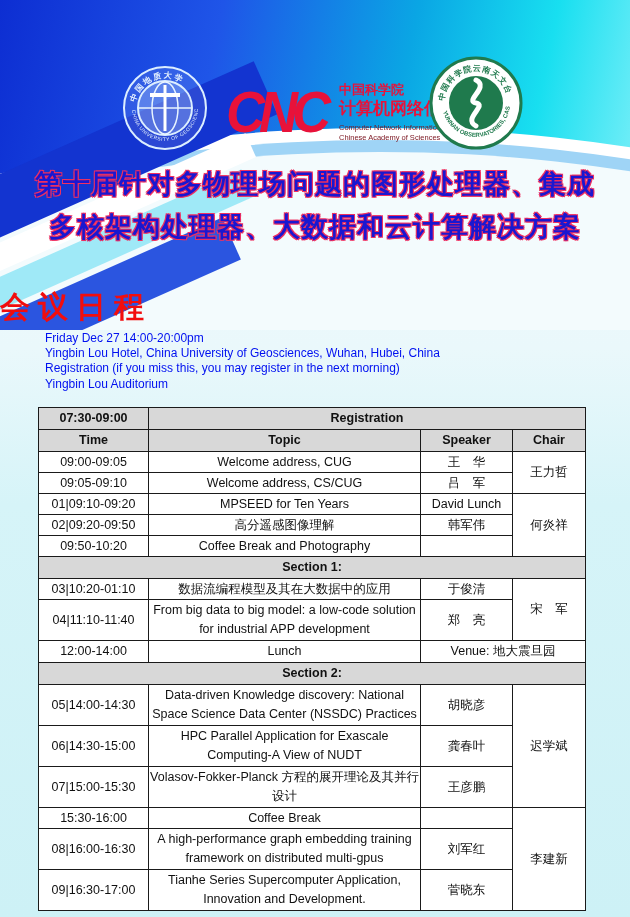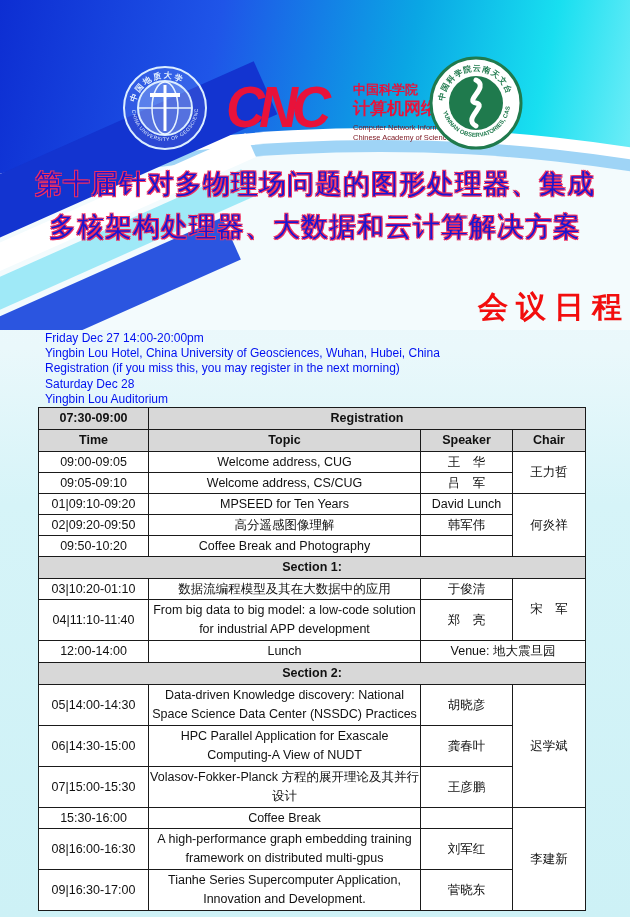--- a/index.html
+++ b/index.html
@@ -15,32 +15,32 @@
   .sw-a{left:-520px;top:152px;width:1800px;height:980px;background:#f3fbfd;}
   .stripe{position:absolute;transform:rotate(-24deg);transform-origin:left top;}
   .st1{left:-130px;top:232px;width:420px;height:58px;background:#1334d0;}
   .st2{left:-120px;top:296px;width:400px;height:26px;background:#ffffff;}
   .st3{left:-115px;top:328px;width:390px;height:30px;background:#9fe9f7;}
   .st4{left:-125px;top:372px;width:380px;height:46px;background:#2b55e0;}
   
   .logos{position:absolute;top:55px;left:0;width:630px;height:110px;}
   .cug-logo{position:absolute;left:122px;top:10px;}
   .yn-logo{position:absolute;left:428px;top:0px;}
-  .cnc{position:absolute;left:226px;top:22px;display:flex;align-items:flex-start;}
+  .cnc{position:absolute;left:226px;top:22px;display:flex;align-items:flex-end;}
   .cnc-mark{font-size:54px;font-weight:bold;color:#e8123a;letter-spacing:-6px;line-height:60px;
             transform:scaleY(1.05);font-style:italic;}
-  .cnc-text{margin-left:28px;padding-top:4px;}
+  .cnc-text{margin-left:14px;padding-top:4px;}
   .cnc-cn1{color:#e8123a;font-size:13px;font-weight:bold;line-height:17px;}
   .cnc-cn2{color:#e8123a;font-size:17px;font-weight:bold;line-height:22px;}
   .cnc-en{color:#7a1520;font-size:7.5px;line-height:9.5px;margin-top:3px;}
   
   .title-block{position:absolute;top:163px;left:0;width:630px;text-align:center;}
-  .title-line{font-size:27px;font-weight:normal;color:#1a17d0;line-height:43px;letter-spacing:1px;
+  .title-line{font-size:27px;font-weight:bold;color:#1a17d0;line-height:43px;letter-spacing:1px;
               text-shadow:-1px -1px 0 #f03060,1px -1px 0 #f03060,-1px 1px 0 #f03060,1px 1px 0 #f03060;}
-  .subtitle{position:absolute;top:287px;left:0;width:630px;text-align:right;
+  .subtitle{position:absolute;top:287px;left:0;width:630px;text-align:left;
             font-size:30px;font-weight:bold;color:#f20d0d;letter-spacing:8px;}
   
   .info{position:absolute;top:331px;left:45px;width:560px;}
   .info div{color:#0010f0;font-weight:normal;font-size:12px;line-height:15.2px;}
   
   table.sched{position:absolute;top:407px;left:38px;width:547px;border-collapse:collapse;
               table-layout:fixed;background:#ffffff;}
   table.sched td{border:1.6px solid #1a1a1a;text-align:center;vertical-align:middle;
                  font-size:12.5px;color:#111;padding:0 0;line-height:1.5;}
   table.sched .gray td{background:#d8d8d8;}
@@ -122,21 +122,20 @@
   <div class="title-block">
     <div class="title-line">第十届针对多物理场问题的图形处理器、集成</div>
     <div class="title-line">多核架构处理器、大数据和云计算解决方案</div>
   </div>
   <div class="subtitle">会议日程</div>
 
   <div class="info">
       <div>Friday Dec 27 14:00-20:00pm</div>
       <div>Yingbin Lou Hotel, China University of Geosciences, Wuhan, Hubei, China</div>
       <div>Registration (if you miss this, you may register in the next morning)</div>
-      <div>Saturday Dec 28</div>
       <div>Yingbin Lou Auditorium</div>
     </div>
 
   <table class="sched">
     <colgroup>
       <col class="c-time">
         <col class="c-topic">
         <col class="c-spk">
         <col class="c-chair">
     </colgroup>

